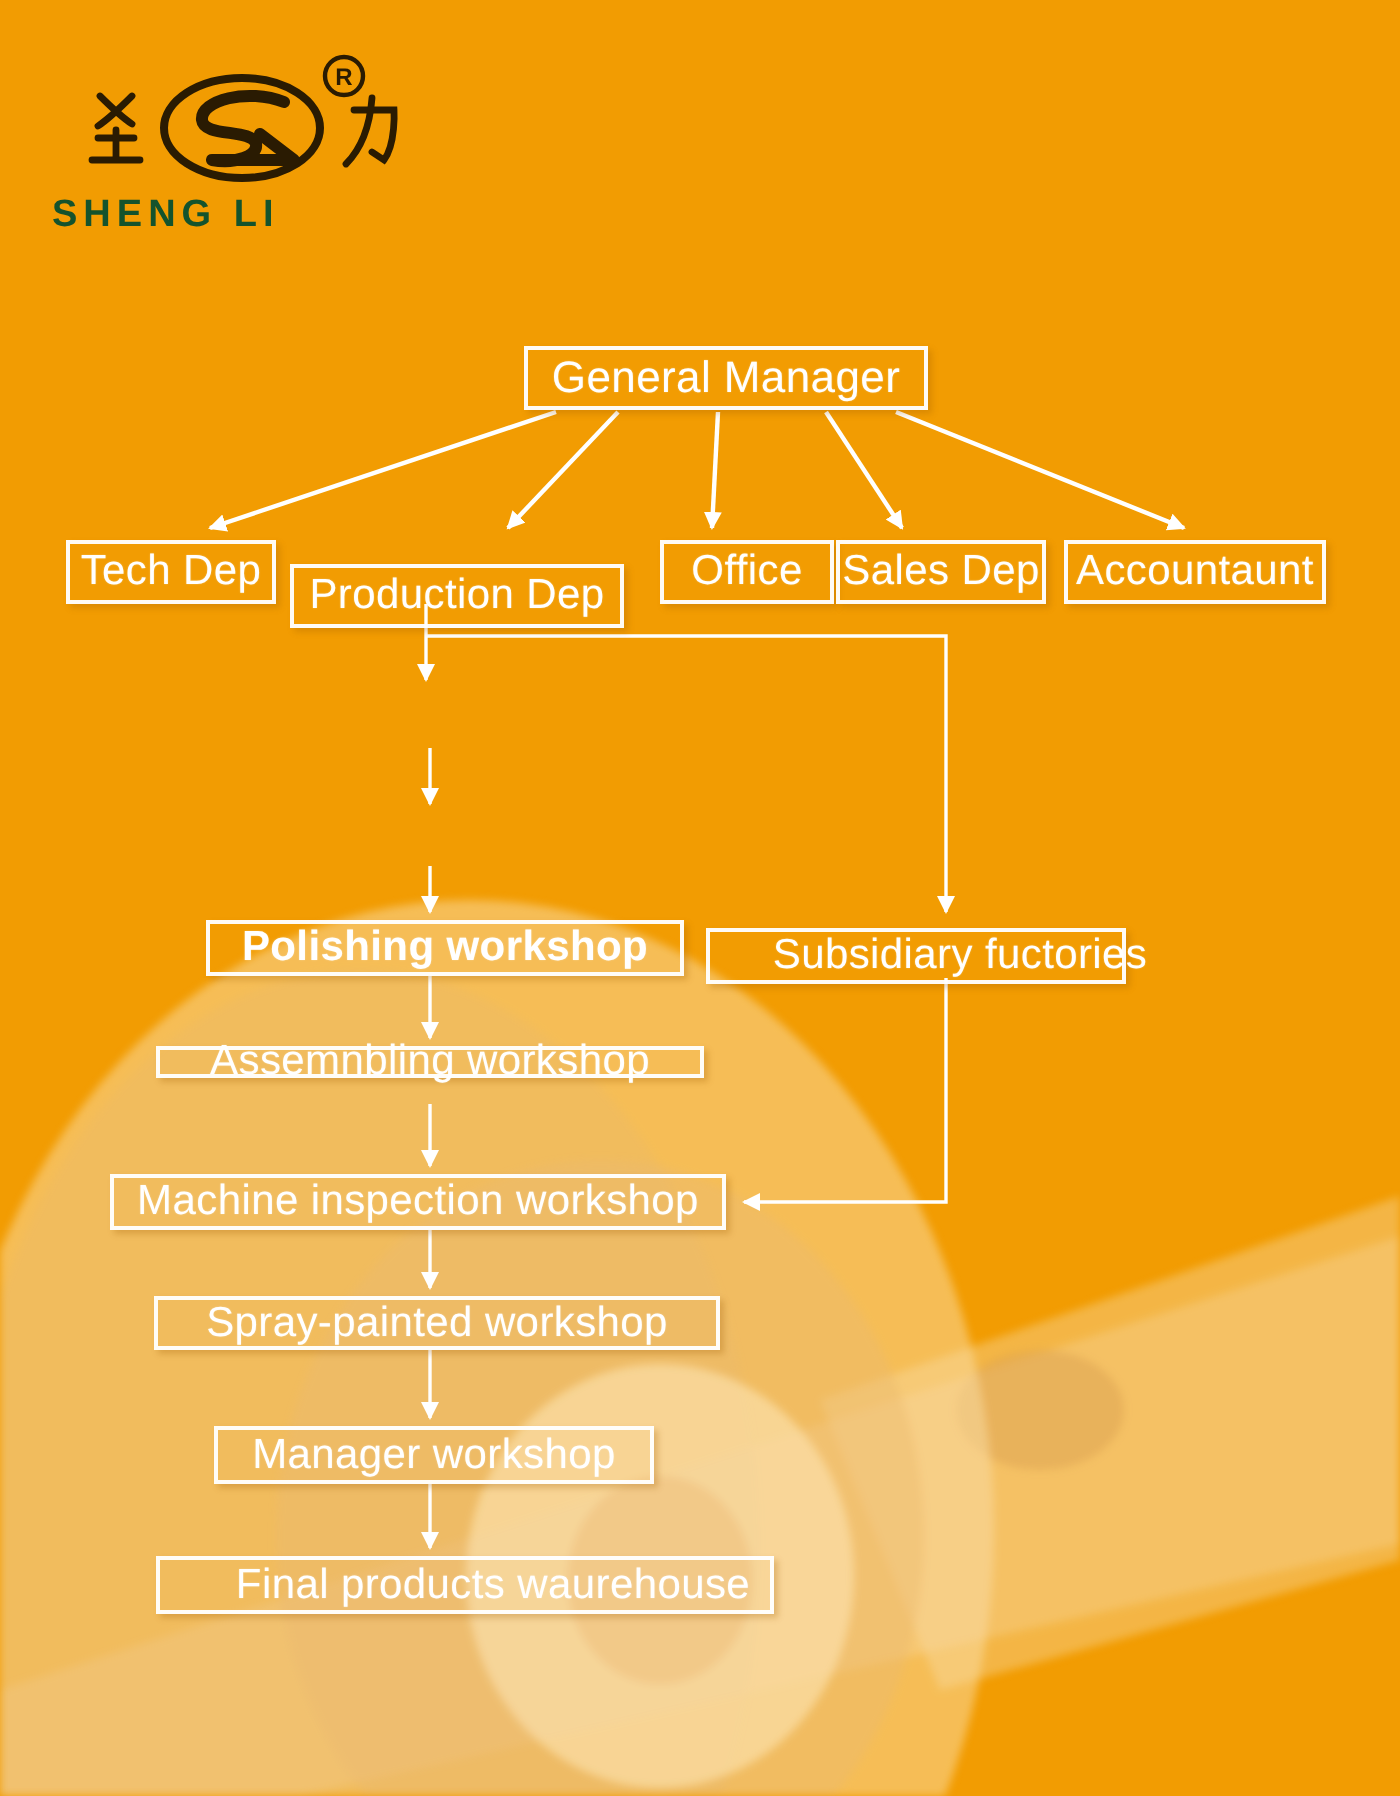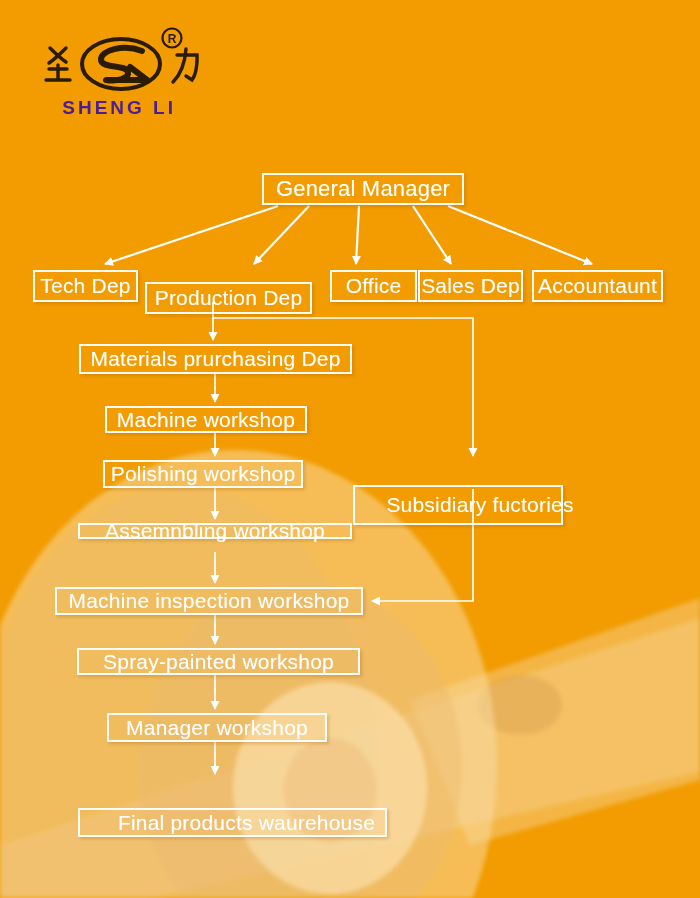--- a/index.html
+++ b/index.html
@@ -22,22 +22,22 @@
     box-shadow:2px 2px 3px rgba(160,95,0,0.28);
     white-space:nowrap;
     box-sizing:border-box;
     text-shadow:0 0 1px rgba(255,255,255,0.35);
   }
   .node.gm{font-size:22px;}
   
   .logo{position:absolute;left:26px;top:24px;width:180px;height:96px;z-index:3;}
   .logo .mark{display:block;}
   .logo .wordmark{
-    margin-top:1px;text-align:right;width:150px;
-    font-size:19px;font-weight:700;letter-spacing:3px;color:#4c1d95;
+    margin-top:1px;text-align:left;width:150px;
+    font-size:19px;font-weight:700;letter-spacing:3px;color:#14532d;
   }
   .visually-hidden{
     position:absolute;width:1px;height:1px;overflow:hidden;
     clip:rect(0 0 0 0);white-space:nowrap;
   }
 </style>
 </head>
 <body>
 
 <div class="stage">
@@ -116,23 +116,21 @@
   </div>
 
   <div class="node gm" style="left:262px;top:173px;width:202px;height:32px;">General Manager</div>
 
   <div class="node" style="left:33px;top:270px;width:105px;height:32px;">Tech Dep</div>
   <div class="node" style="left:145px;top:270px;width:167px;height:32px;margin-top:12px;">Production Dep</div>
   <div class="node" style="left:320px;top:270px;width:87px;height:32px;margin-left:10px;">Office</div>
   <div class="node" style="left:418px;top:270px;width:105px;height:32px;">Sales Dep</div>
   <div class="node" style="left:532px;top:270px;width:131px;height:32px;">Accountaunt</div>
 
-  <div class="node" style="left:79px;top:344px;width:273px;height:30px;">Materials prurchasing Dep</div>
-  <div class="node" style="left:105px;top:406px;width:202px;height:27px;">Machine workshop</div>
-  <div class="node" style="left:103px;top:460px;width:200px;height:28px;">Polishing workshop</div>
-  <div class="node" style="left:353px;top:485px;width:210px;height:40px;padding-left:44px;">Subsidiary fuctories</div>
+  <div class="node" style="left:103px;top:460px;width:239px;height:28px;font-weight:bold;">Polishing workshop</div>
+  <div class="node" style="left:353px;top:464px;width:210px;height:28px;padding-left:44px;">Subsidiary fuctories</div>
   <div class="node" style="left:78px;top:523px;width:274px;height:16px;">Assemnbling workshop</div>
   <div class="node" style="left:55px;top:587px;width:308px;height:28px;">Machine inspection workshop</div>
   <div class="node" style="left:77px;top:648px;width:283px;height:27px;">Spray-painted workshop</div>
   <div class="node" style="left:107px;top:713px;width:220px;height:29px;">Manager workshop</div>
-  <div class="node" style="left:78px;top:808px;width:309px;height:29px;padding-left:28px;">Final products waurehouse</div>
+  <div class="node" style="left:78px;top:778px;width:309px;height:29px;padding-left:28px;">Final products waurehouse</div>
 
 </div>
 
 </body></html>

